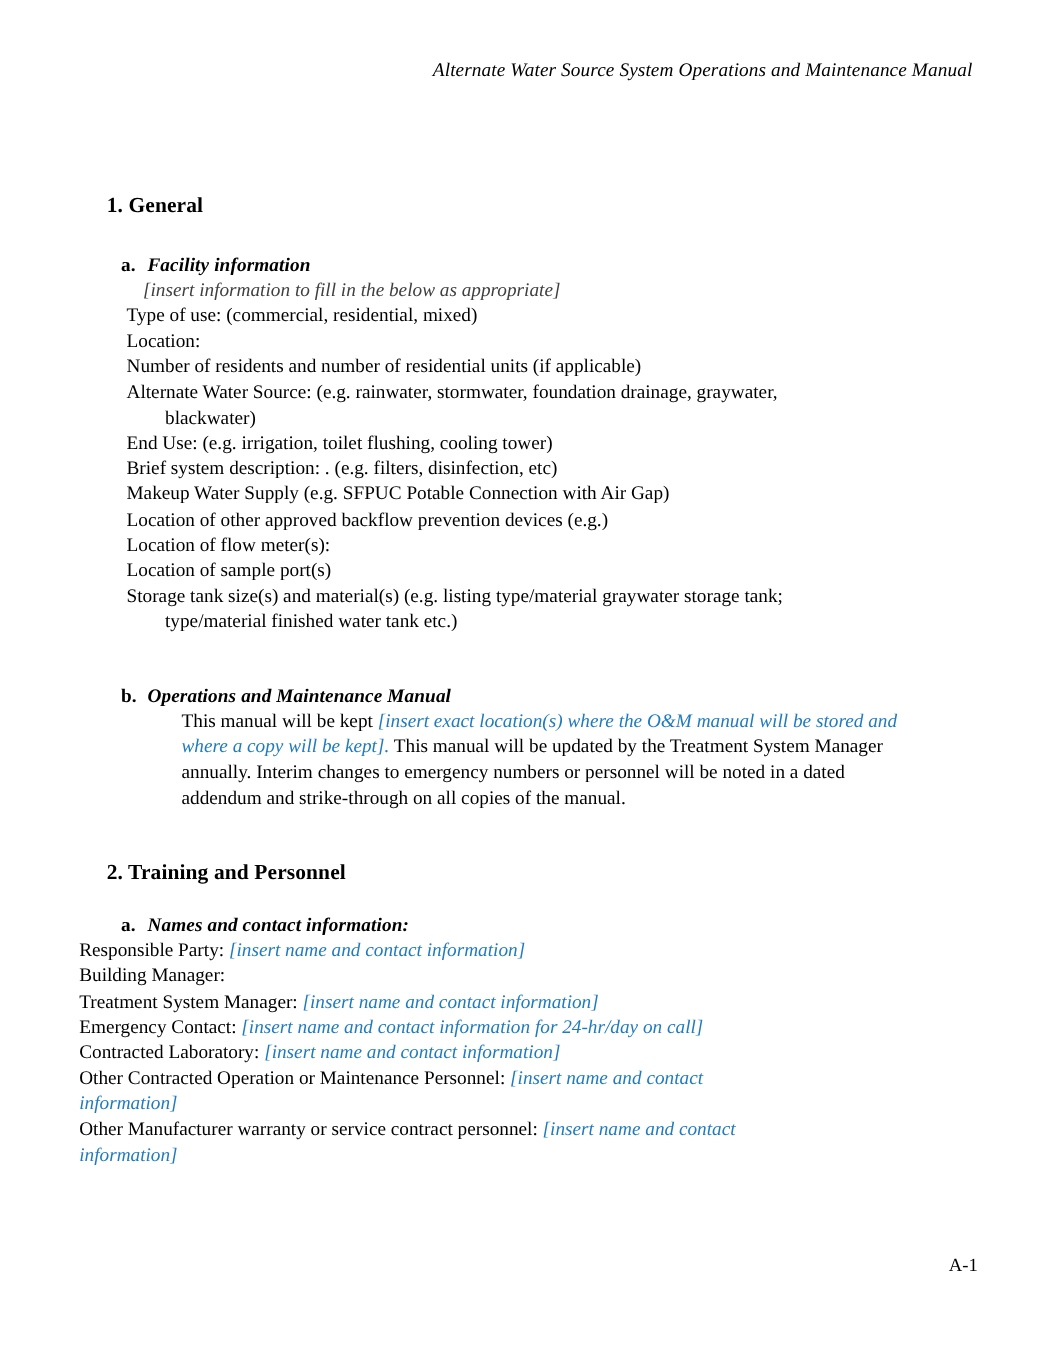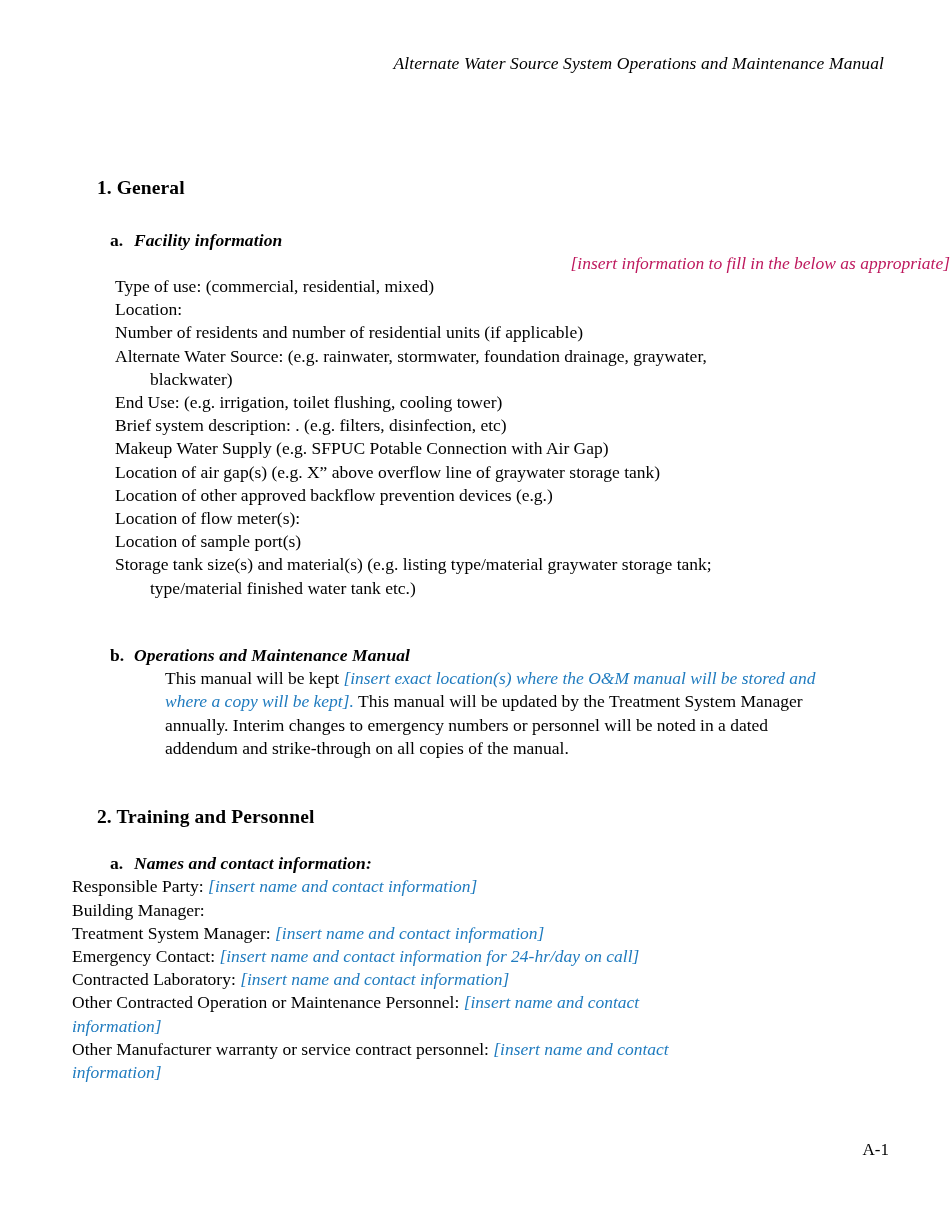--- a/index.html
+++ b/index.html
@@ -55,26 +55,25 @@
     margin-left: 110px;
     letter-spacing: 0.1px;
   }
   .sub-heading .marker {
     display: inline-block;
     width: 24px;
     font-style: normal;
   }
 
   .blue-note {
-    color: #be185d;
+    color: #404040;
     font-style: italic;
     font-size: 17.5px;
     line-height: 23px;
     margin-left: 130px;
-    text-align: right;
   }
 
   
   .prompt-list {
     margin-left: 115px;
     width: 660px;
     font-size: 17.5px;
     line-height: 23.2px;
   }
   .prompt-list .row {
@@ -142,21 +141,20 @@
     <div class="blue-note">[insert information to fill in the below as appropriate]</div>
 
     <div class="prompt-list">
       <div class="row">Type of use: (commercial, residential, mixed)</div>
       <div class="row">Location:</div>
       <div class="row">Number of residents and number of residential units (if applicable)</div>
       <div class="row">Alternate Water Source:   (e.g. rainwater, stormwater, foundation drainage, graywater, blackwater)</div>
       <div class="row">End Use:      (e.g. irrigation, toilet flushing, cooling tower)</div>
       <div class="row">Brief system description:  . (e.g. filters, disinfection, etc)</div>
       <div class="row">Makeup Water Supply (e.g. SFPUC Potable Connection with Air Gap)</div>
-      <div class="row">Location of air gap(s) (e.g. X” above overflow line of graywater storage tank)</div>
       <div class="row">Location of other approved backflow prevention devices (e.g.)</div>
       <div class="row">Location of flow meter(s):</div>
       <div class="row">Location of sample port(s)</div>
       <div class="row">Storage tank size(s) and material(s) (e.g. listing type/material graywater storage tank; type/material finished water tank etc.)</div>
     </div>
 
     <div class="sp-after-list"></div>
 
     <div class="sub-heading">
       <span class="marker">b.</span><span>Operations and Maintenance Manual</span>

